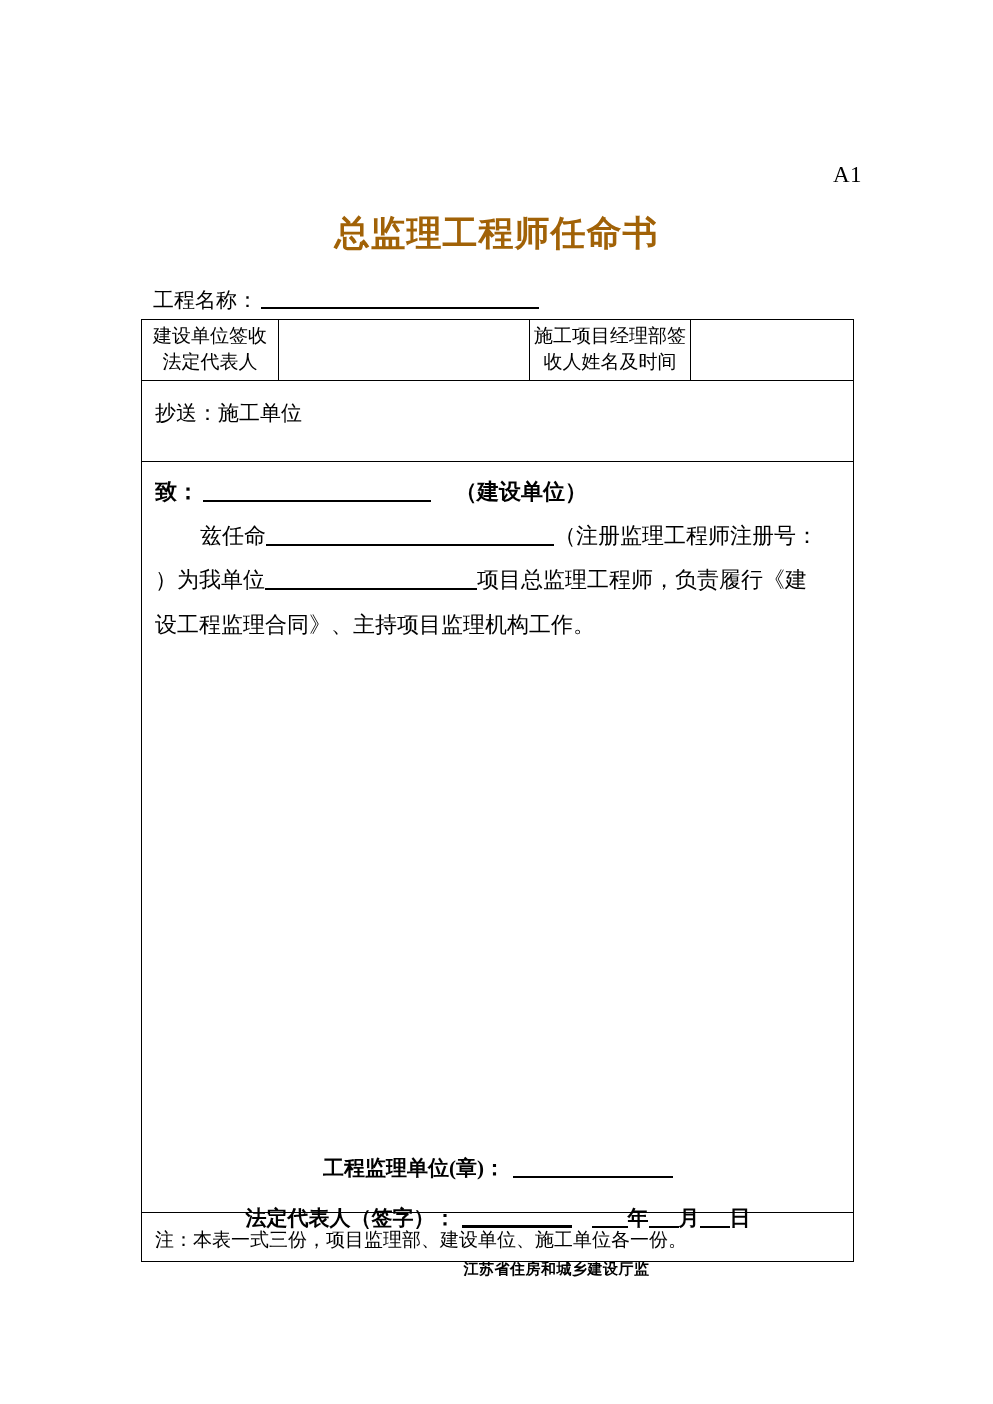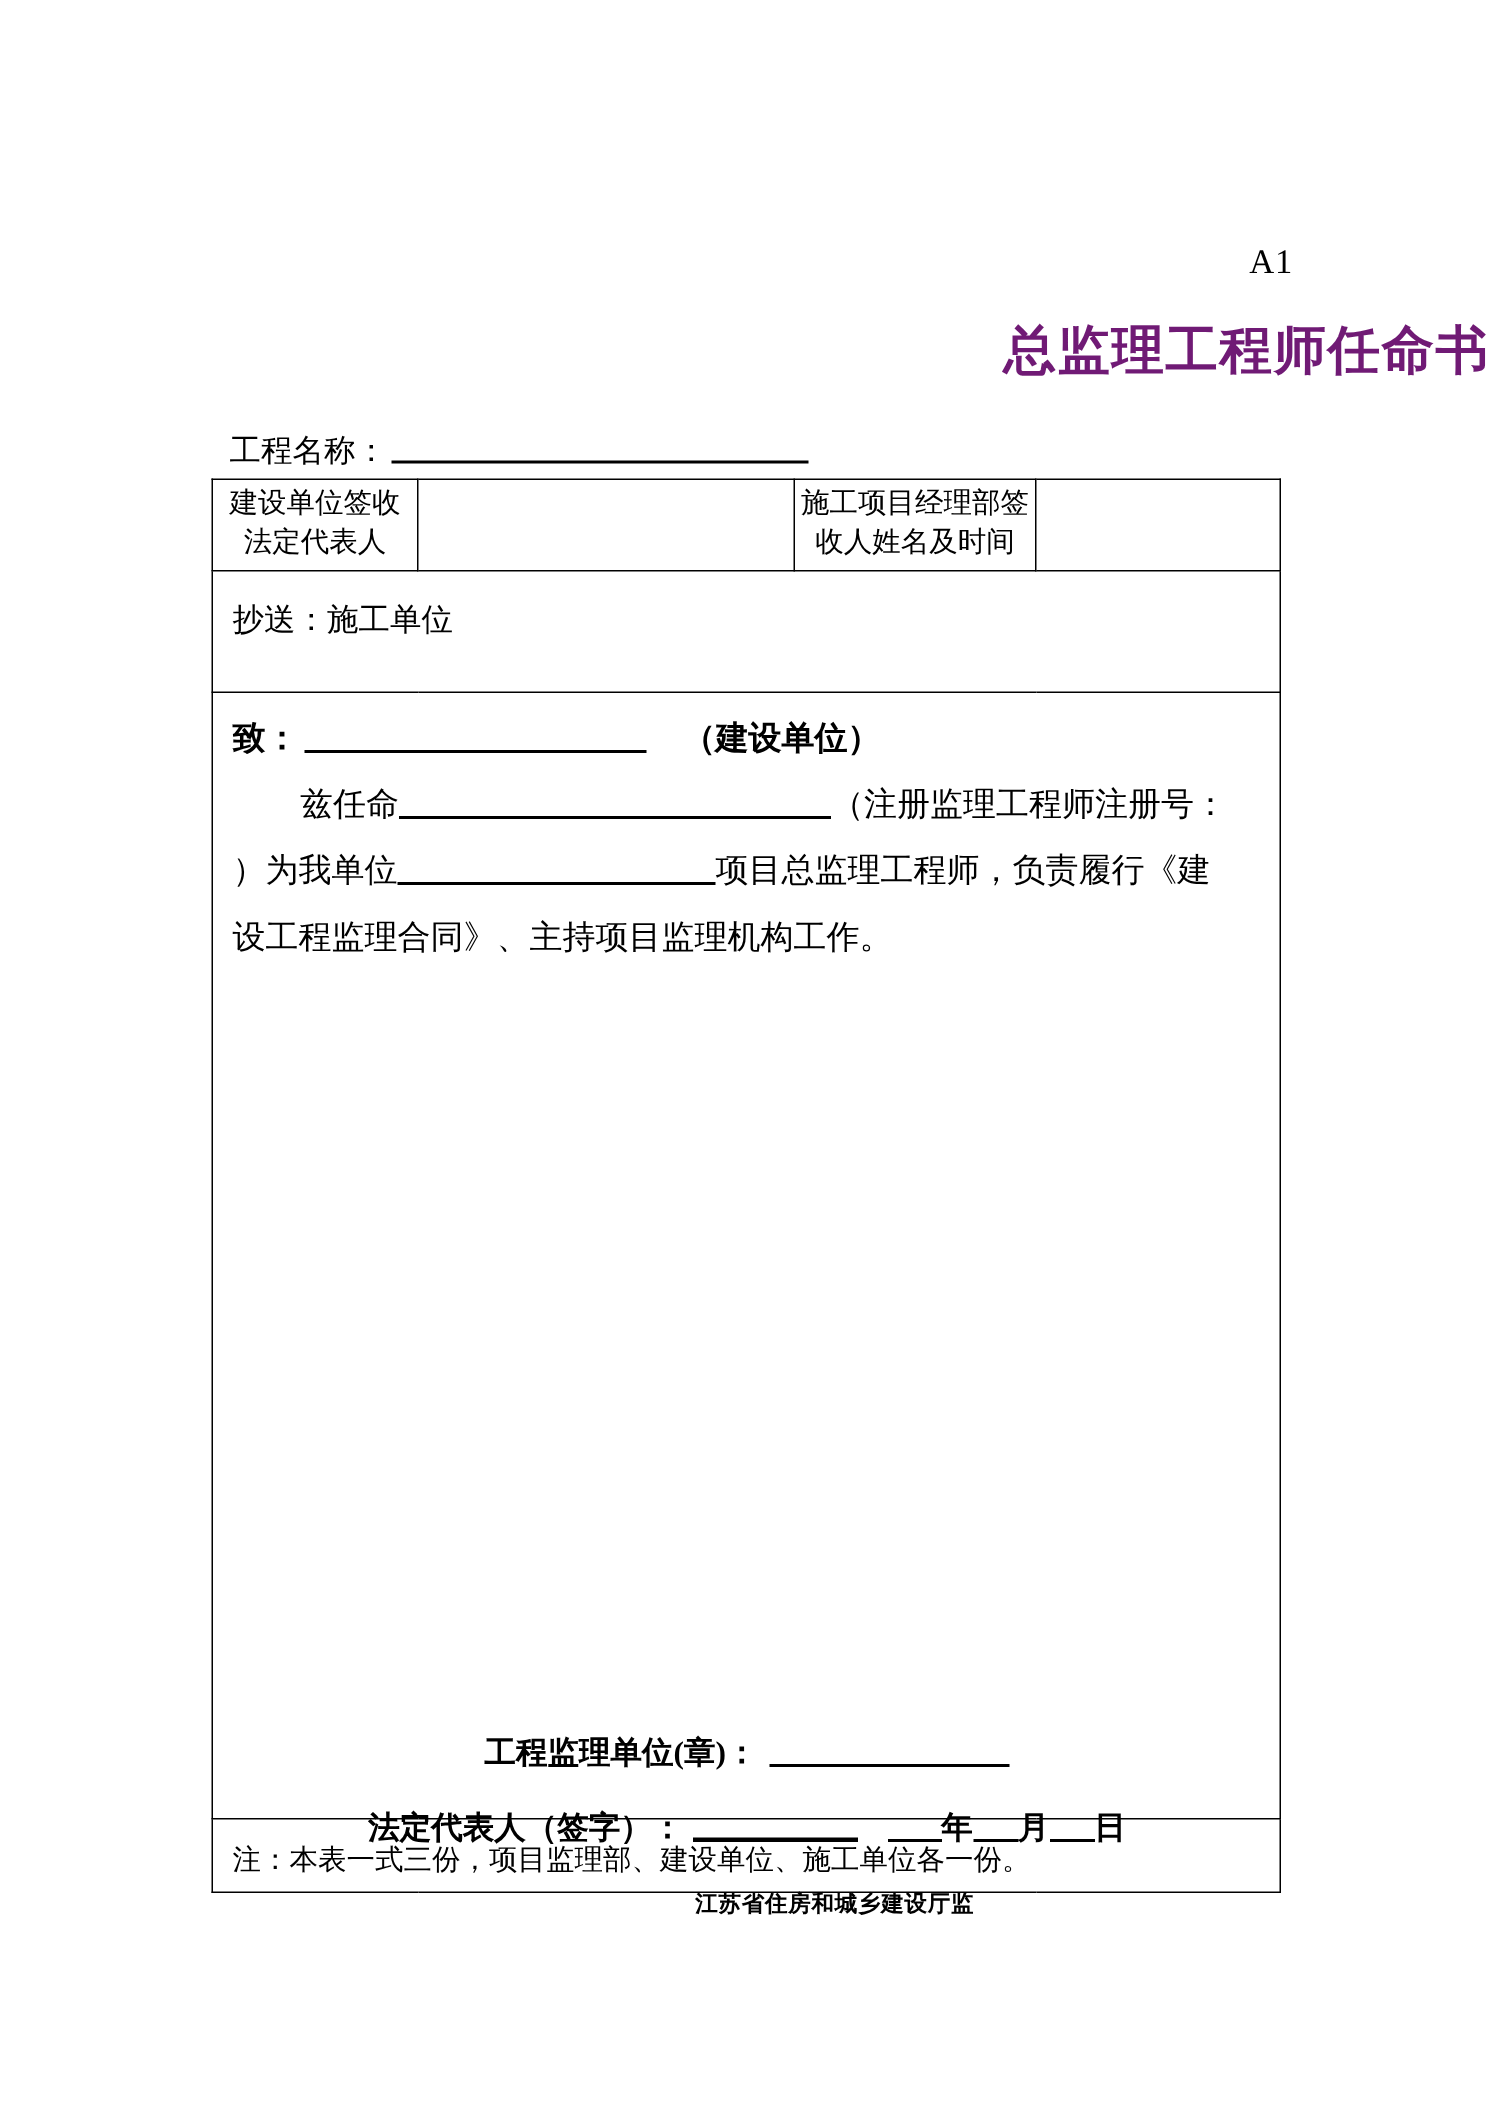--- a/index.html
+++ b/index.html
@@ -36,26 +36,26 @@
     font-size: 23px;
     letter-spacing: 0.5px;
   }
 
   
   .doc-title {
     position: absolute;
     left: 0;
     top: 210px;
     width: 993px;
-    text-align: right;
+    text-align: center;
     font-family: "DejaVu Sans", "Liberation Sans", sans-serif;
     font-size: 35px;
     font-weight: bold;
     letter-spacing: 1px;
-    color: #701a75;
+    color: #a16207;
   }
 
   
   .meta-row {
     position: absolute;
     left: 141px;
     top: 286px;
     width: 712px;
     height: 30px;
     font-family: Liberation Mono, monospace;

